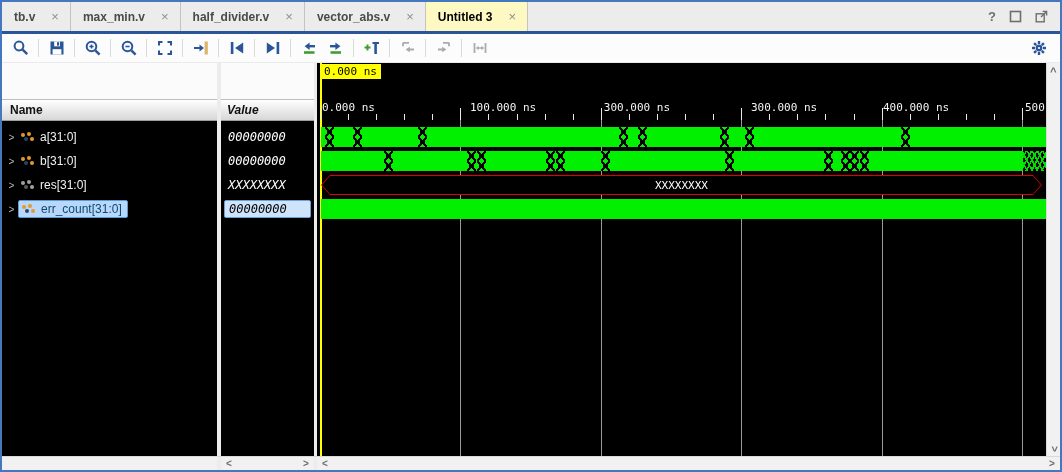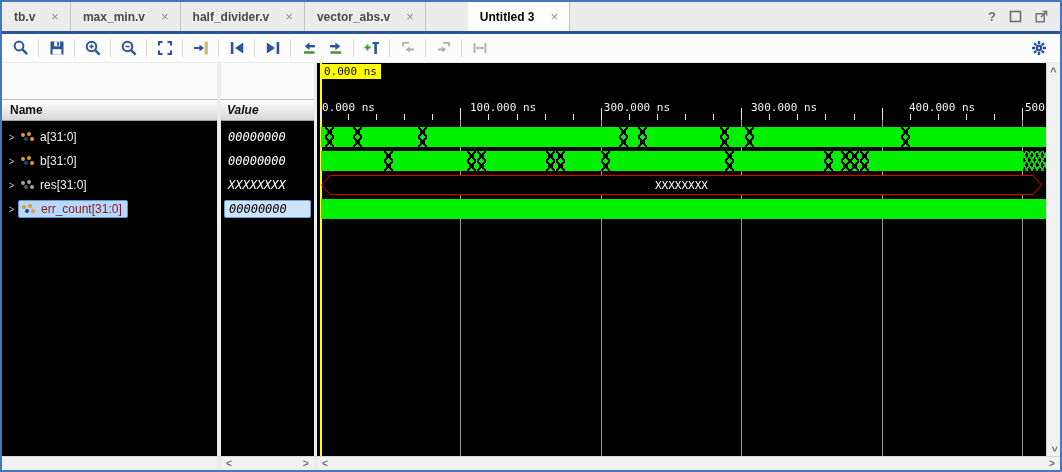--- a/index.html
+++ b/index.html
@@ -4,21 +4,21 @@
 <style>
   html,body{margin:0;padding:0;background:#ffffff;}
   *{box-sizing:border-box;}
   .window{width:1062px;height:472px;border:2px solid #4577be;background:#fff;
     font-family:"Liberation Sans",sans-serif;display:flex;flex-direction:column;position:relative;overflow:hidden;}
 
   
   .tabbar{height:29px;background:#ececec;display:flex;align-items:stretch;flex:0 0 29px;}
   .tab{display:flex;align-items:center;gap:16px;padding:0 11px 0 12px;border-right:1px solid #c3c3c3;
     font-size:12px;color:#4a4a4a;font-weight:bold;cursor:default;white-space:nowrap;}
-  .tab.active{background:#ffffff;color:#000;margin-left:42px;}
+  .tab.active{background:#fef9c3;color:#000;}
   .tab .x{color:#8f8f8f;font-size:13px;font-weight:normal;line-height:1;}
   .tabbar-right{margin-left:auto;display:flex;align-items:center;gap:13px;padding-right:12px;}
   .winbtn{display:flex;align-items:center;justify-content:center;color:#6e6e6e;font-weight:bold;font-size:13px;}
   .blueline{height:3px;background:#2a5699;flex:0 0 3px;}
 
   
   .toolbar{height:29px;flex:0 0 29px;background:#fcfcfc;display:flex;align-items:center;padding:0 8px 0 5px;border-bottom:1px solid #ebebeb;}
   .tbtn{width:27px;height:24px;display:flex;align-items:center;justify-content:center;background:none;border:none;padding:0;}
   .tsep{width:1px;height:18px;background:#d9d9d9;margin:0 4px;}
   .tspacer{flex:1;}
@@ -35,21 +35,21 @@
     border-top:1px solid #bdbdbd;border-bottom:1px solid #9e9e9e;
     display:flex;align-items:center;font-size:12px;font-weight:bold;color:#111;padding-left:8px;}
   .blackpane{flex:1;background:#000;padding-top:4px;overflow:hidden;}
 
   .sigrow{height:24px;display:flex;align-items:center;color:#f2f2f2;font-size:12px;padding-left:5px;gap:5px;cursor:default;}
   .chev{color:#b9b9b9;font-size:10px;width:9px;flex:0 0 9px;text-align:center;}
   .sigicon{width:14px;height:10px;position:relative;flex:0 0 14px;}
   .sigicon::before{content:"";position:absolute;left:0;top:1px;width:4px;height:4px;border-radius:50%;
     background:#e69a28;box-shadow:6px -1px 0 #e69a28,3px 4px 0 #24456e,9px 4px 0 #e69a28;}
   .sigicon.gray::before{background:#a3a3a3;box-shadow:6px -1px 0 #a3a3a3,3px 4px 0 #5c5c5c,9px 4px 0 #a3a3a3;}
-  .sigsel{display:flex;align-items:center;gap:5px;background:#b9d7fa;border:1px solid #5b9bd5;color:#7f1d1d;
+  .sigsel{display:flex;align-items:center;gap:5px;background:#b9d7fa;border:1px solid #5b9bd5;color:#0c4a6e;
     padding:1px 5px 1px 3px;border-radius:2px;margin-left:-3px;}
   .sigsel .sigicon::before{box-shadow:6px -1px 0 #e69a28,3px 4px 0 #24456e,9px 4px 0 #e69a28;}
 
   .valrow{height:24px;display:flex;align-items:center;color:#fff;
     font-family:"DejaVu Sans Mono","Liberation Mono",monospace;font-size:12px;padding:0 3px;}
   .vbox{padding:1px 4px;white-space:nowrap;}
   .valrow.selected .vbox{background:#cfe3fb;border:1px solid #6aa1d8;color:#000;flex:1;border-radius:2px;}
 
   
   .col-wave{flex:1;position:relative;background:#000;overflow:hidden;}
@@ -345,21 +345,21 @@
             <div class="tick major" style="left: 564.6px;"></div>
             <div class="tick minor" style="left: 592.68px;"></div>
             <div class="tick minor" style="left: 620.76px;"></div>
             <div class="tick minor" style="left: 648.84px;"></div>
             <div class="tick minor" style="left: 676.92px;"></div>
             <div class="tick major" style="left: 705px;"></div>
             <span class="axislabel" style="left: 5px;">0.000 ns</span>
             <span class="axislabel" style="left: 153px;">100.000 ns</span>
             <span class="axislabel" style="left: 286.8px;">300.000 ns</span>
             <span class="axislabel" style="left: 434px;">300.000 ns</span>
-            <span class="axislabel" style="left: 592px;">400.000 ns</span>
+            <span class="axislabel" style="left: 566px;">400.000 ns</span>
             <span class="axislabel" style="left: 708px;">500</span>
             <div class="wrow" style="top: 64px;">
               <div class="gbar" style="left: 4px; width: 725px;"></div>
               <div class="xmark" style="left: 8.328px;"></div>
               <div class="xmark" style="left: 36.408px;"></div>
               <div class="xmark" style="left: 100.992px;"></div>
               <div class="xmark" style="left: 301.764px;"></div>
               <div class="xmark" style="left: 321.42px;"></div>
               <div class="xmark" style="left: 402.852px;"></div>
               <div class="xmark" style="left: 428.124px;"></div>

